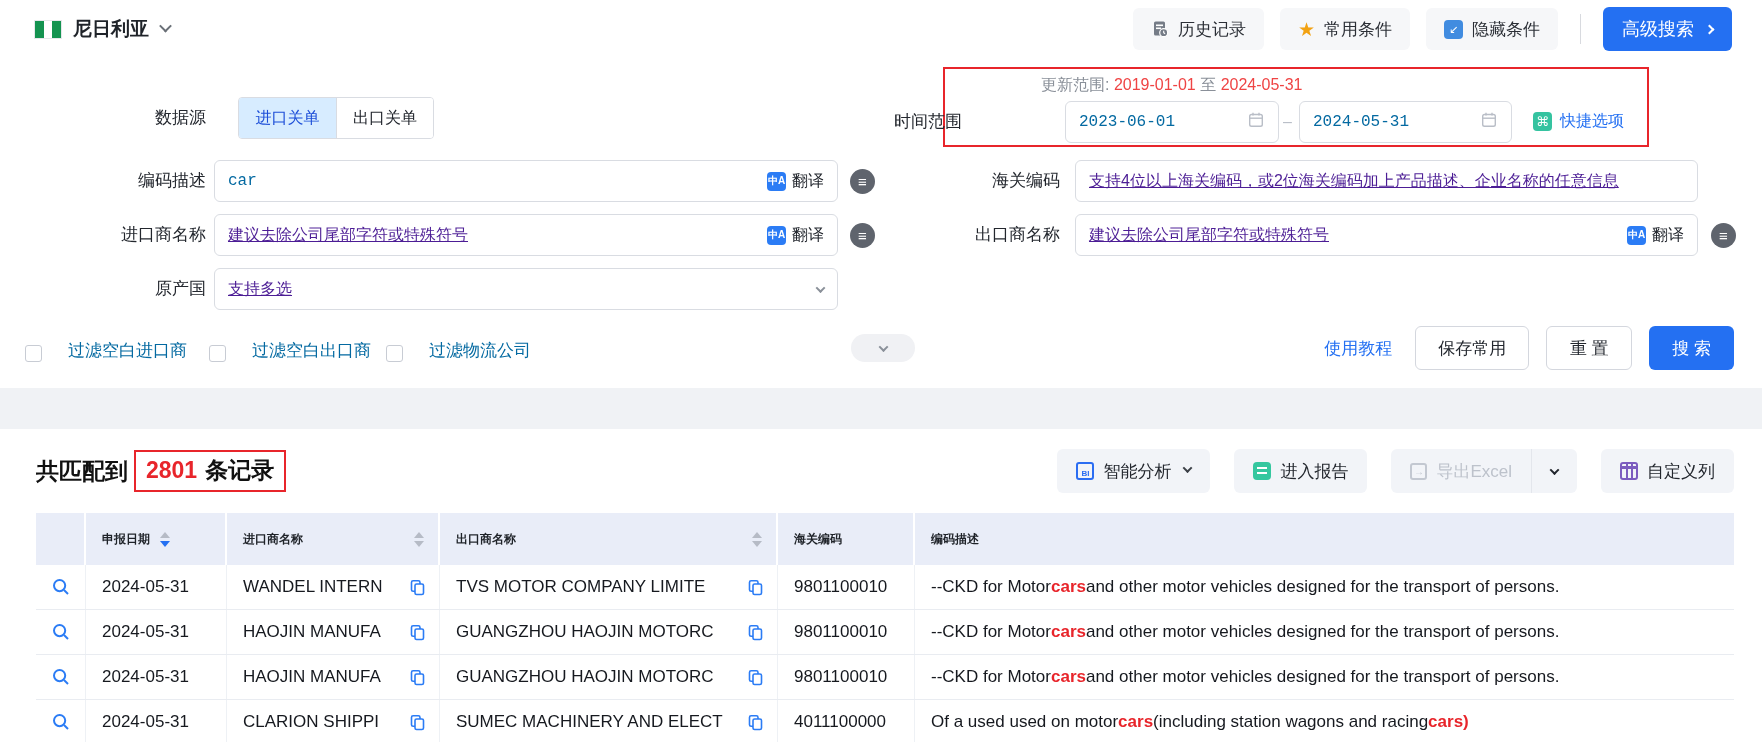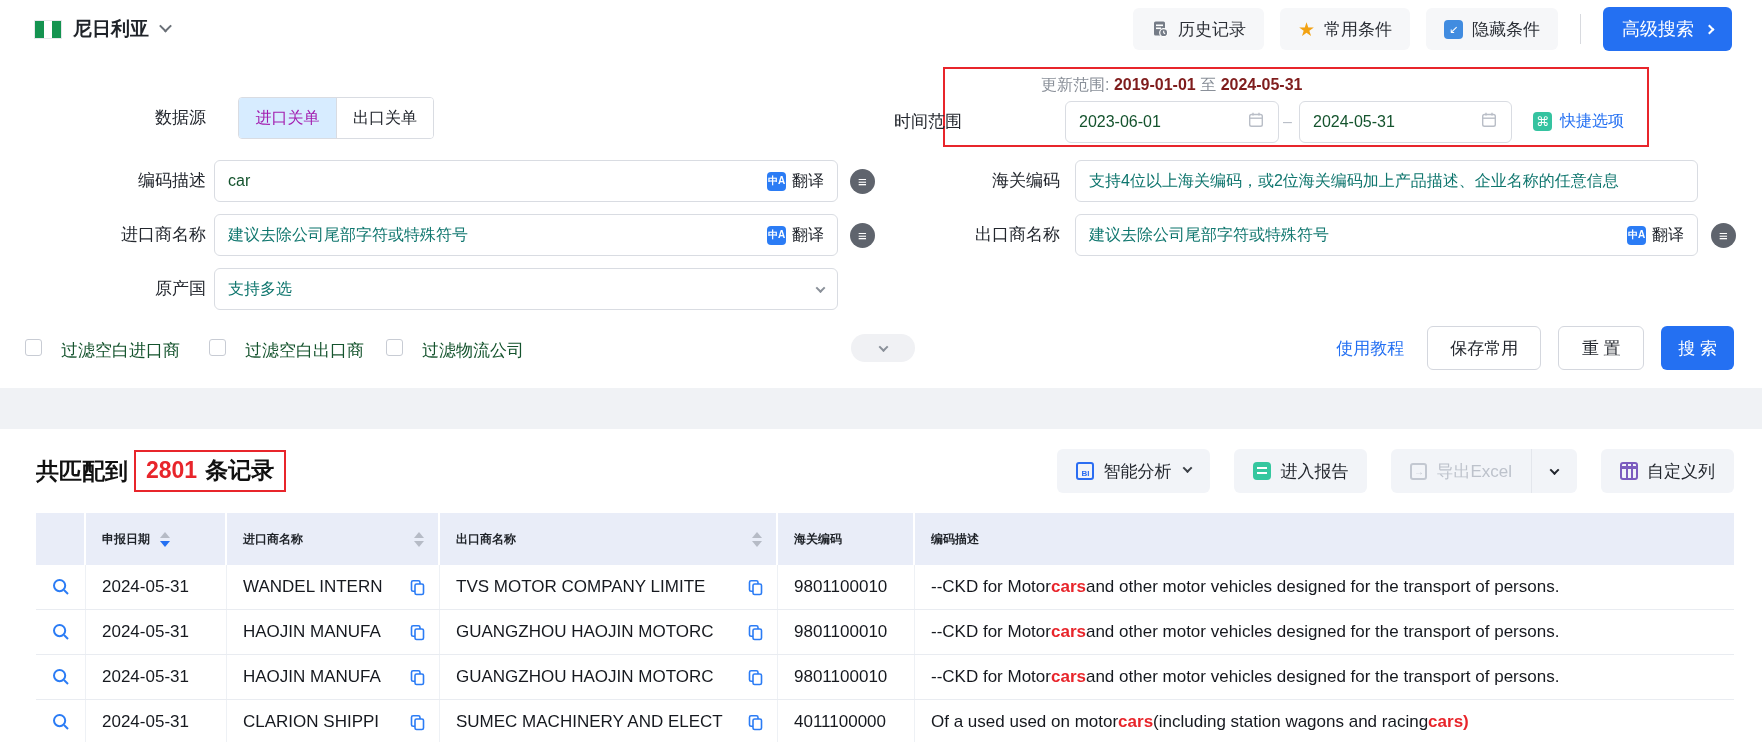--- a/index.html
+++ b/index.html
@@ -23,42 +23,42 @@
   .adv-btn { height:44px; background:#2470f2; color:#fff; border-radius:6px; padding:0 19px; font-size:18px; display:flex; align-items:center; gap:12px; margin-left:10px; cursor:pointer; }
   .star { color:#f2a213; font-size:19px; line-height:1; }
   .sq-ic { width:19px; height:19px; border-radius:4px; display:inline-flex; align-items:center; justify-content:center; color:#fff; font-size:11px; line-height:1; }
   .sq-ic.blue { background:#418ce0; }
   .sq-ic.teal { background:#35c3a0; font-size:13px; }
 
   
   .search { position:relative; height:330px; background:#fff; }
   .flabel { position:absolute; width:196px; text-align:right; font-size:17px; color:#23272e; line-height:42px; }
   .field { position:absolute; height:42px; border:1px solid #d9dce2; border-radius:6px; background:#fff; display:flex; align-items:center; padding:0 13px; font-size:16px; cursor:text; }
-  .ph { color:#0f766e; }
-  .val { color:#14532d; }
+  .ph { color:#4c1d95;text-decoration:underline; }
+  .val { color:#0369a1;font-family:Liberation Mono, monospace; }
   .trans { margin-left:auto; display:flex; align-items:center; gap:6px; color:#23272e; font-size:16px; cursor:pointer; }
   .trans-ic { width:19px; height:19px; background:#2b7cf5; border-radius:4px; color:#fff; font-size:10px; font-weight:700; display:inline-flex; align-items:center; justify-content:center; }
   .syn { position:absolute; width:25px; height:25px; border-radius:50%; background:#5f646d; color:#fff; display:flex; align-items:center; justify-content:center; font-size:15px; line-height:1; cursor:pointer; }
   .tabs { position:absolute; display:flex; border:1px solid #d9dce2; border-radius:4px; overflow:hidden; height:42px; }
   .tab { width:97px; text-align:center; line-height:40px; font-size:16px; cursor:pointer; background:#fff; color:#23272e; }
-  .tab.active { background:#d7ecff; color:#a21caf; }
+  .tab.active { background:#d7ecff; color:#1d4ed8; }
   .tab + .tab { border-left:1px solid #d9dce2; }
   .timebox { position:absolute; left:943px; top:9px; width:706px; height:80px; border:2px solid #e8252b; }
   .upd { position:absolute; top:6px; left:96px; font-size:16px; color:#8a9099; white-space:nowrap; }
-  .upd b { color:#7f1d1d; font-weight:700;margin-top:12px; }
+  .upd b { color:#ef4444; font-weight:400;margin-top:12px; }
   .cal { color:#b9bec7; margin-left:auto; }
   .dash { position:absolute; color:#b9bec7; font-size:16px; line-height:42px; }
   .quick { position:absolute; display:flex; align-items:center; gap:8px; color:#2470f2; font-size:16px; cursor:pointer; }
-  .cbitem { position:absolute; display:flex; align-items:flex-start; gap:19px; font-size:17px; color:#14532d; cursor:pointer; }
+  .cbitem { position:absolute; display:flex; align-items:flex-end; gap:26px; font-size:17px; color:#0369a1; cursor:pointer; }
   .cbbox { width:17px; height:17px; border:1px solid #c8ccd4; border-radius:3px; background:#fff; }
   .pill { position:absolute; width:64px; height:28px; background:#f0f1f4; border-radius:15px; display:flex; align-items:center; justify-content:center; cursor:pointer; color:#8a9099; }
   .actions { position:absolute; right:28px; top:268px; display:flex; align-items:center; gap:17px; }
   .link { color:#2470f2; font-size:17px; margin-right:6px; cursor:pointer; }
   .obtn { height:44px; min-width:86px; padding:0 22px; border:1px solid #d4d7de; border-radius:6px; background:#fff; font-size:17px; color:#23272e; display:flex; align-items:center; justify-content:center; cursor:pointer; }
-  .pbtn { height:44px; padding:0 17px; border-radius:6px; background:#2470f2; color:#fff; font-size:17px; display:flex; align-items:center; justify-content:center; cursor:pointer; }
+  .pbtn { height:44px; padding:0 23px; border-radius:6px; background:#2470f2; color:#fff; font-size:17px; display:flex; align-items:center; justify-content:center; cursor:pointer; }
 
   .gap-band { height:41px; background:#f0f2f5; }
 
   
   .results { background:#fff; padding:0 28px 0 36px; }
   .res-head { height:84px; display:flex; align-items:center; }
   .res-title { font-size:23px; font-weight:800; color:#111; display:flex; align-items:center; }
   .cnt-box { border:2px solid #e8252b; padding:3px 10px 4px 10px; margin-left:6px; display:flex; align-items:center; gap:8px; }
   .cnt-box .n { color:#e8252b; font-weight:800; font-size:23px; }
   .cnt-box .s { color:#111; font-weight:800; font-size:23px; }

